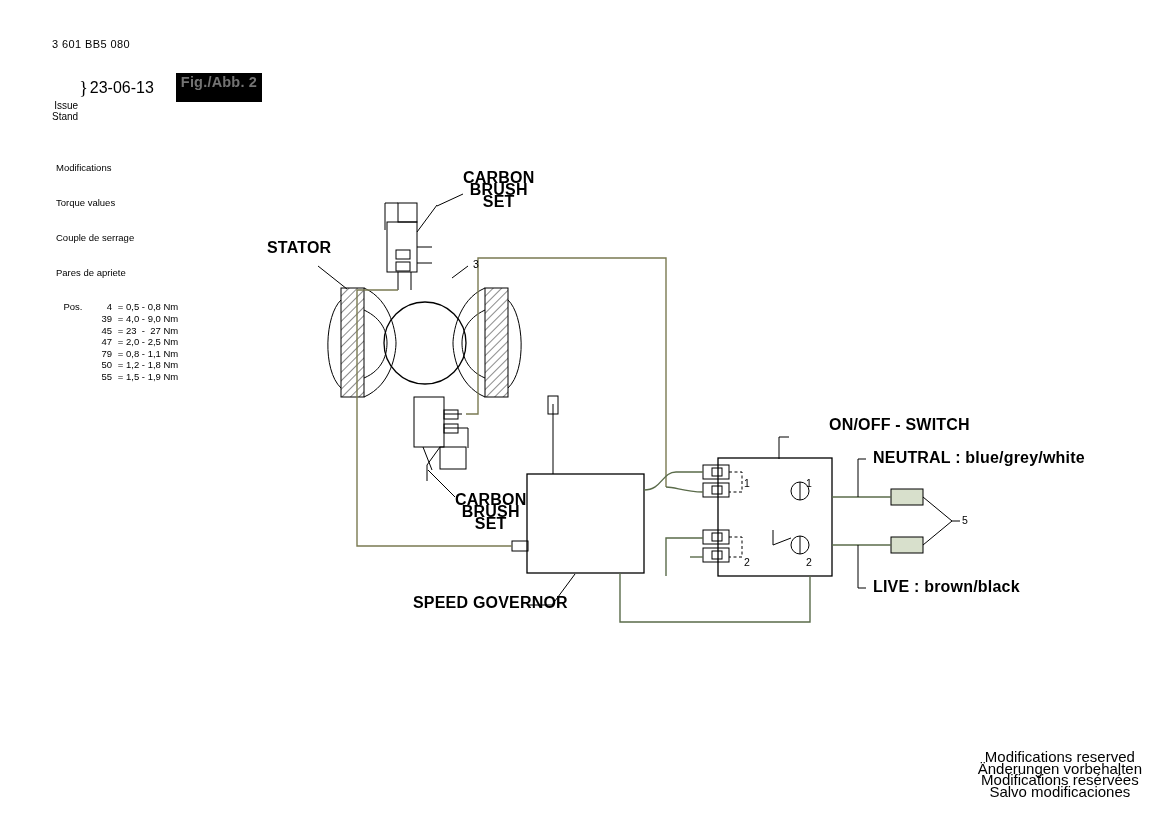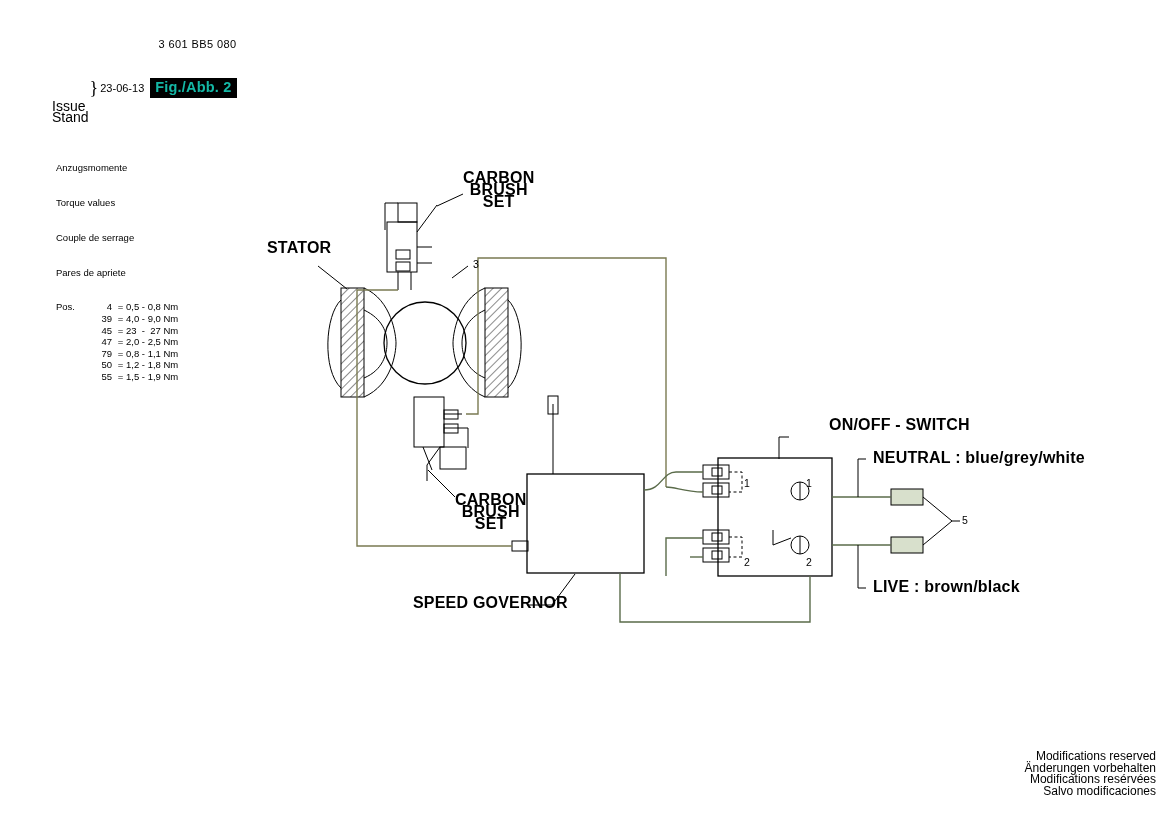--- a/index.html
+++ b/index.html
@@ -16,76 +16,75 @@
     overflow: hidden;
   }
   .abs { position: absolute; }
 
   
   #header { left: 52px; top: 38px; }
   #part-number {
     font-size: 11px;
     letter-spacing: 0.4px;
     line-height: 13px;
-    text-align: right;
   }
   #issue-row {
     display: flex;
     align-items: center;
     margin-top: 2px;
   }
   #issue-labels {
-    font-size: 14px;
+    font-size: 10px;
     line-height: 10.5px;
-    text-align: left;
+    text-align: right;
     margin-top: 48px;
   }
   #issue-brace {
     font-size: 18px;
     line-height: 18px;
     margin: 0 2px 0 1px;
     font-family: "Liberation Serif", serif;
   }
   #issue-date {
-    font-size: 11px;
-    margin-right: 6px;
+    font-size: 16px;
+    margin-right: 22px;
   }
   #fig-badge {
     background: #000000;
-    color: #14b8a6;
+    color: #737373;
     font-size: 14.5px;
     font-weight: bold;
-    padding: 2px 5px 3px 5px;
+    padding: 2px 5px 12px 5px;
     letter-spacing: 0.2px;
     line-height: 15px;
   }
 
   
   #torque {
     left: 56px;
     top: 139px;
     font-size: 9.5px;
     line-height: 11.6px;
     white-space: pre;
   }
   #torque .t-title { display: block; }
   #torque table { border-collapse: collapse; font-size: 9.5px; }
   #torque td { padding: 0; line-height: 11.6px; }
-  .tq-pos { width: 34px; text-align: left; }
+  .tq-pos { width: 34px; text-align: center; }
   .tq-num { width: 22px; text-align: right; padding-right: 3px !important; }
   .tq-eq  { width: 11px; text-align: center; }
   .tq-val { text-align: left; }
 
   
   #footer {
-    right: 13px;
+    right: 27px;
     top: 751px;
-    font-size: 12px;
+    font-size: 15px;
     line-height: 11.5px;
-    text-align: right;
+    text-align: center;
   }
 
   
   .lbl {
     font-size: 16px;
     font-weight: bold;
     line-height: 12px;
     letter-spacing: 0.2px;
     white-space: pre;
   }
@@ -112,21 +111,21 @@
       <div>Issue</div>
       <div>Stand</div>
     </div>
     <div id="issue-brace">}</div>
     <div id="issue-date">23-06-13</div>
     <div id="fig-badge">Fig./Abb. 2</div>
   </div>
 </div>
 
 <div id="torque" class="abs">
-  <span class="t-title">Anzugsmomente</span>
+  <span class="t-title">Modifications</span>
   <span class="t-title">Torque values</span>
   <span class="t-title">Couple de serrage</span>
   <span class="t-title">Pares de apriete</span>
   <table>
     <tbody><tr>
       <td class="tq-pos">Pos.</td>
       <td class="tq-num">4</td>
       <td class="tq-eq">=</td>
       <td class="tq-val">0,5 - 0,8 Nm</td>
     </tr>

